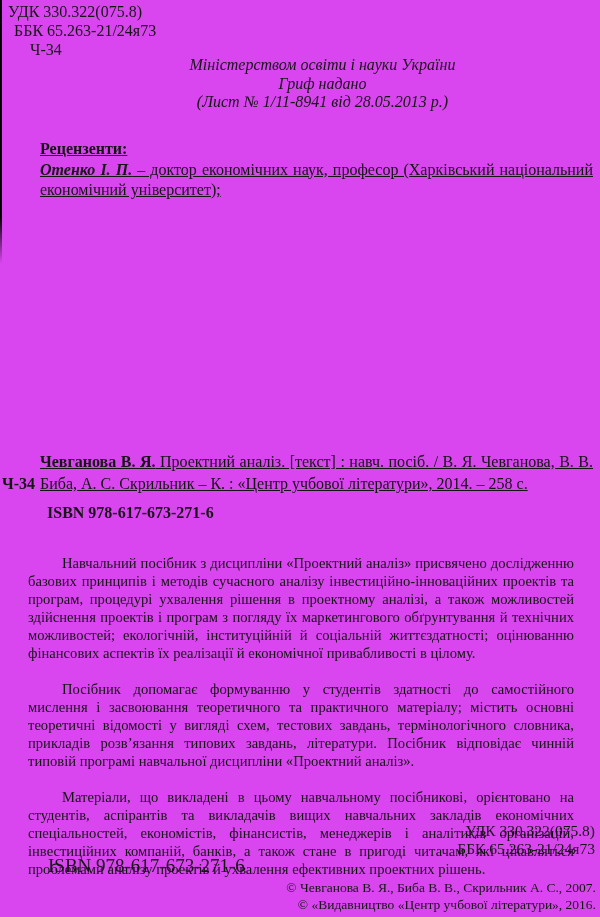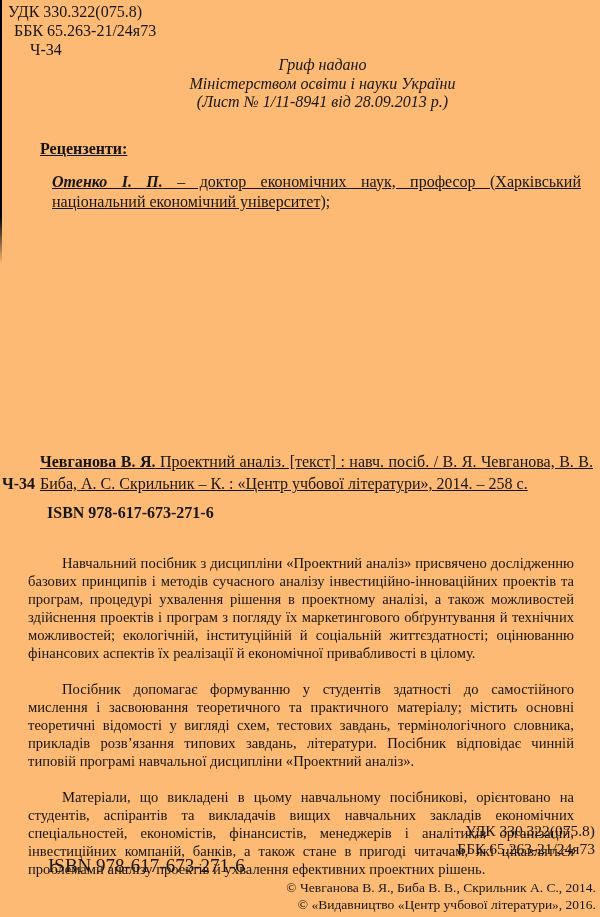--- a/index.html
+++ b/index.html
@@ -4,21 +4,21 @@
 <style>
   html, body {
     margin: 0;
     padding: 0;
     background: #ffffff;
   }
   .page {
     position: relative;
     width: 600px;
     height: 917px;
-    background: #fdba74;
+    background: #d946ef;
     color: #151515;
     font-family: "Liberation Serif", "DejaVu Serif", serif;
     overflow: hidden;
   }
   
   .edge-artifact {
     position: absolute;
     left: 0;
     top: 0;
     width: 2px;
@@ -52,21 +52,21 @@
     position: absolute;
     top: 139px;
     left: 40px;
     right: 7px;
     font-size: 16px;
     line-height: 20.5px;
     text-align: justify;
     text-decoration: underline;
   }
   .reviewers .head { font-weight: bold; }
-  .reviewers p { margin: 12px; }
+  .reviewers p { margin: 0; }
   .rev-name { font-weight: bold; font-style: italic; }
 
   .card {
     position: absolute;
     top: 451px;
     left: 2px;
     right: 7px;
     font-size: 16px;
     line-height: 22px;
   }
@@ -139,23 +139,23 @@
 
   <div class="edge-artifact"></div>
 
   <div class="top-codes">
     <div class="udk">УДК 330.322(075.8)</div>
     <div class="bbk">ББК 65.263-21/24я73</div>
     <div class="sign">Ч-34</div>
   </div>
 
   <div class="stamp">
+    <div>Міністерством освіти і науки України</div>
     <div>Гриф надано</div>
-    <div>Міністерством освіти і науки України</div>
-    <div>(Лист № 1/11-8941 від 28.09.2013 р.)</div>
+    <div>(Лист № 1/11-8941 від 28.05.2013 р.)</div>
   </div>
 
   <div class="reviewers">
     <div class="head">Рецензенти:</div>
     <p><span class="rev-name">Отенко І. П.</span><span> – доктор економічних наук, професор (Харківський національний економічний університет);</span></p>
   </div>
 
   <div class="card">
     <div class="sign">Ч-34</div>
     <p class="entry"><span class="card-author">Чевганова В. Я.</span><span> Проектний аналіз. [текст] : навч. посіб. / В. Я. Чевганова, В. В. Биба, А. С. Скрильник – К. : «Центр учбової літератури», 2014. – 258 с.</span></p>
@@ -170,17 +170,17 @@
   </div>
 
   <div class="bottom-codes">
     <div>УДК 330.322(075.8)</div>
     <div>ББК 65.263-21/24я73</div>
   </div>
 
   <div class="isbn-bottom">ISBN 978-617-673-271-6</div>
 
   <div class="copyright">
-    <div>© Чевганова В. Я., Биба В. В., Скрильник А. С., 2014.</div>
+    <div>© Чевганова В. Я., Биба В. В., Скрильник А. С., 2007.</div>
     <div>© «Видавництво «Центр учбової літератури», 2016.</div>
   </div>
 
 </div>
 
 </body></html>

